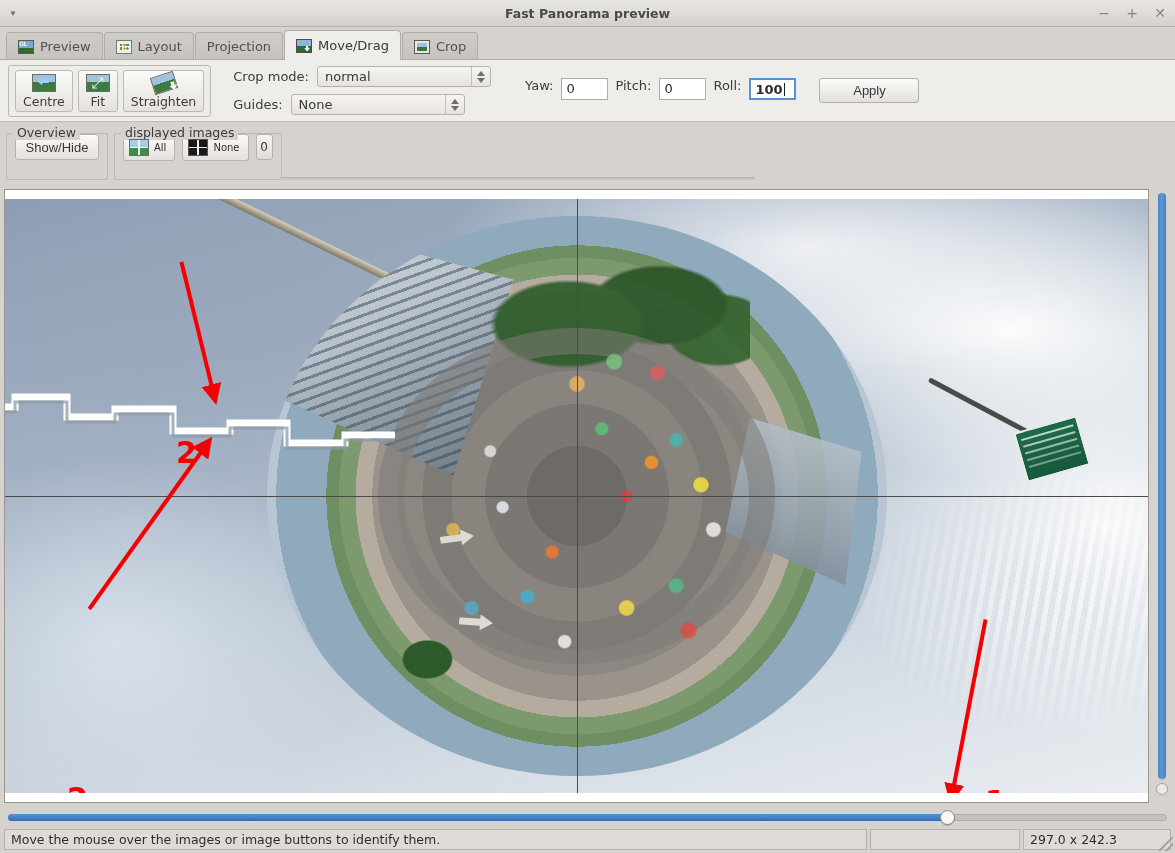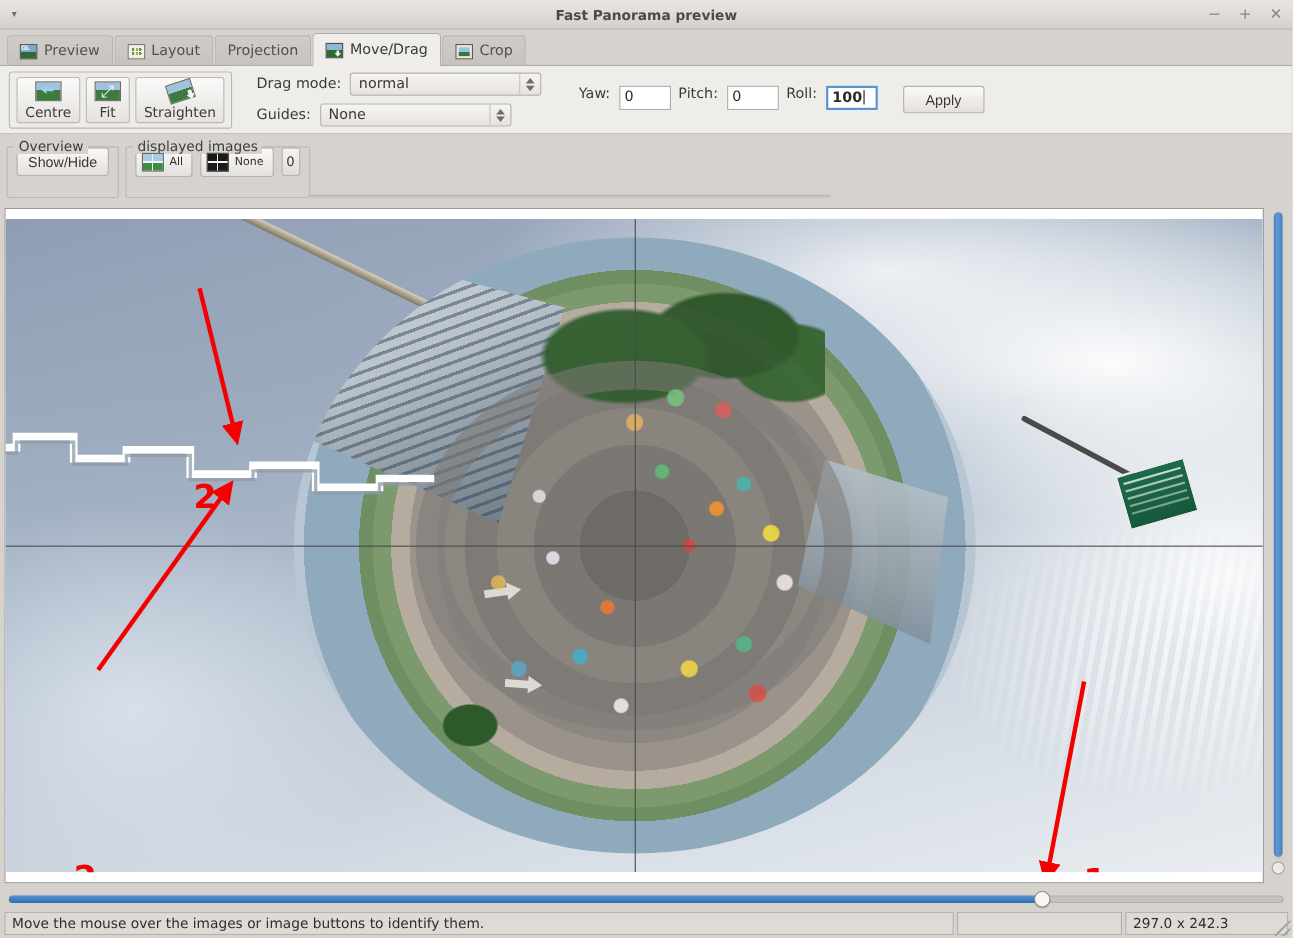--- a/index.html
+++ b/index.html
@@ -169,21 +169,21 @@
     line-height: 20px;
   }
   .tinput.focused {
     border: 2px solid #5a93d4; width: 47px;
     position: relative;
     font-weight: bold;
   }
   .caret { display:inline-block; width:1px; height:13px; background:#1a1a1a; vertical-align:-2px; margin-left:1px;}
   .applybtn {
     margin-left: 16px;
-    width: 74px; height: 25px;
+    width: 100px; height: 25px;
     border: 1px solid #b3b0ac; border-radius: 3px;
     background: linear-gradient(180deg,#fbfaf9 0%, #e3e0dc 100%);
     font-size: 13px; color: #3a3836; cursor: pointer;
   }
 
   
   .ovrow {
     flex: 0 0 64px;
     background: #d6d3cf;
     display: flex; align-items: flex-start;
@@ -542,21 +542,21 @@
         <span>Fit</span>
       </div>
       <div class="tbtn">
         <span class="bigicon bi-str"></span>
         <span>Straighten</span>
       </div>
     </div>
 
     <div class="fields">
       <div class="frow">
-        <span class="flabel">Drag mode:</span>
+        <span class="flabel">Crop mode:</span>
         <div class="spin">
           <span>normal</span>
           <span class="arrows">
               <i class="up"></i>
               <i class="dn"></i>
             </span>
         </div>
       </div>
       <div class="frow">
         <span class="flabel">Guides:</span>

